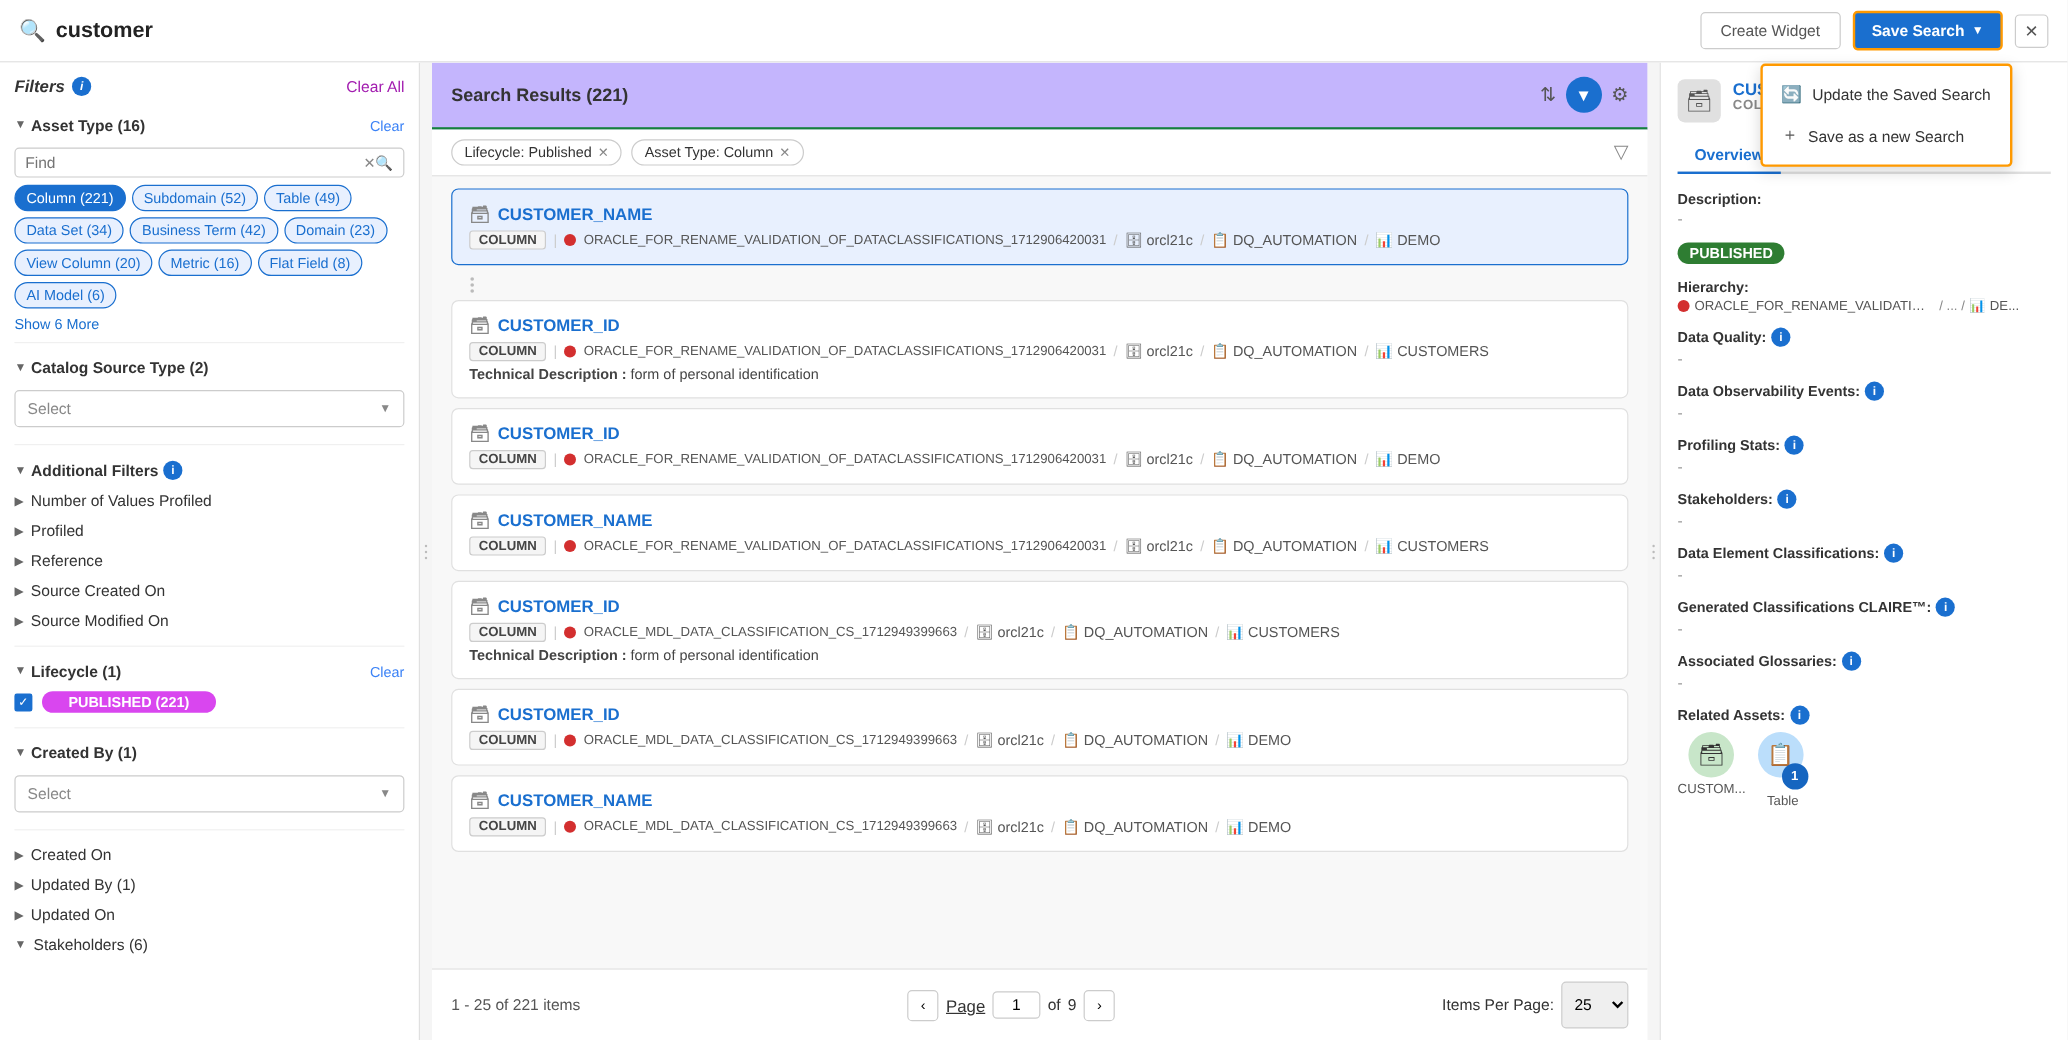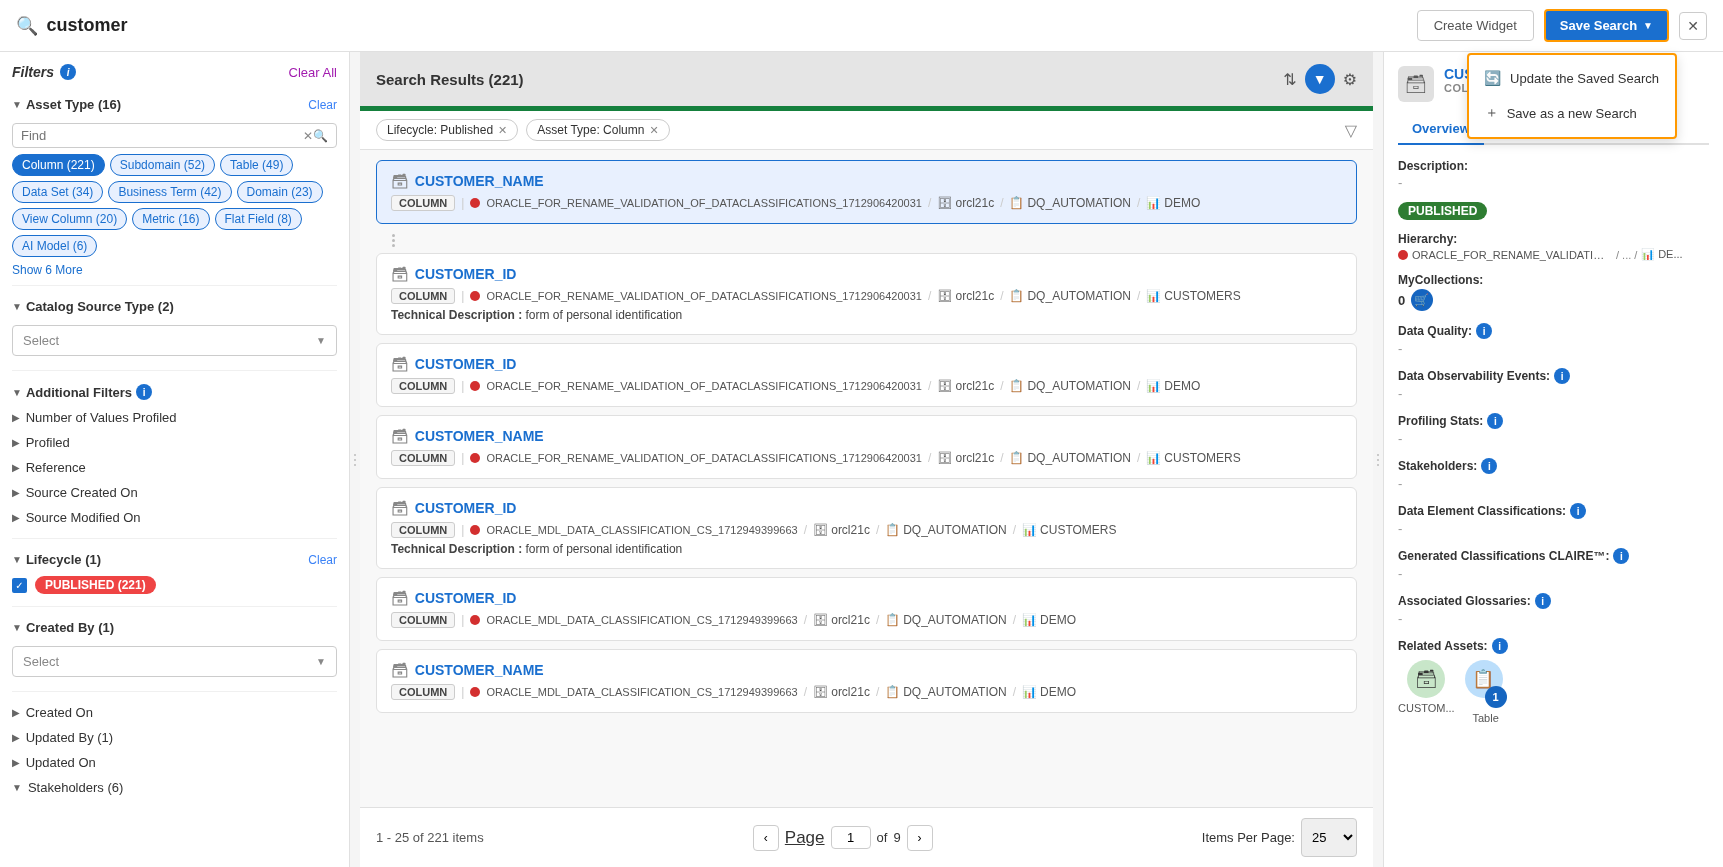--- a/index.html
+++ b/index.html
@@ -53,25 +53,25 @@
     
     .filter-select { display: flex; align-items: center; justify-content: space-between; border: 1px solid #ccc; border-radius: 4px; padding: 7px 10px; margin: 6px 0; cursor: pointer; background: #fff; color: #888; font-size: 13px; }
     .filter-select .chevron { font-size: 10px; }
 
     
     .filter-expand-item { display: flex; align-items: center; gap: 6px; padding: 5px 0; cursor: pointer; font-size: 13px; color: #333; }
     .expand-arrow { font-size: 10px; color: #666; }
 
     
     .lifecycle-checkbox { display: flex; align-items: center; gap: 8px; padding: 4px 0; }
-    .published-badge { background: #ef4444; color: #fff; padding: 2px 10px; border-radius: 12px; font-size: 12px; font-weight: 600; }
+    .published-badge { background: #d946ef; color: #fff; padding: 2px 22px; border-radius: 12px; font-size: 12px; font-weight: 600; }
 
     
     .results-panel { flex: 1; background: #f8f8f8; display: flex; flex-direction: column; overflow: hidden; min-width: 0; }
-    .results-header { display: flex; align-items: center; justify-content: space-between; padding: 12px 16px; background: #e5e5e5; border-bottom: 5px solid #15803d; }
+    .results-header { display: flex; align-items: center; justify-content: space-between; padding: 12px 16px; background: #c4b5fd; border-bottom: 2px solid #15803d; }
     .results-title { font-size: 15px; font-weight: 700; }
     .results-actions { display: flex; align-items: center; gap: 8px; }
     .sort-icon { font-size: 16px; cursor: pointer; color: #555; }
     .filter-icon-btn { width: 30px; height: 30px; border-radius: 50%; background: #1a6fcf; color: #fff; display: flex; align-items: center; justify-content: center; cursor: pointer; font-size: 14px; }
     .settings-icon-btn { font-size: 16px; cursor: pointer; color: #555; }
 
     
     .active-filters { display: flex; align-items: center; gap: 8px; padding: 8px 16px; background: #fff; border-bottom: 1px solid #e0e0e0; }
     .active-filter-tag { display: flex; align-items: center; gap: 5px; padding: 3px 10px; border: 1px solid #ccc; border-radius: 16px; font-size: 12px; background: #fff; }
     .active-filter-tag .x { cursor: pointer; color: #888; font-size: 11px; }
@@ -488,21 +488,21 @@
             <span class="meta-item"><span class="meta-icon">📊</span> DEMO</span>
           </div>
         </div>
 
       </div>
 
       <div class="pagination">
         <span class="pagination-info">1 - 25 of 221 items</span>
         <div class="pagination-controls">
           <button class="page-btn">‹</button>
-          <span style="font-size:17px;text-decoration:underline;">Page</span>
+          <span style="font-size:14px;text-decoration:underline;">Page</span>
           <input class="page-input" type="text" value="1" style="">
           <span style="font-size:13px;">of</span>
           <span style="font-size:13px;">9</span>
           <button class="page-btn">›</button>
         </div>
         <div class="items-per-page">
           <span>Items Per Page:</span>
           <select class="per-page-select">
             <option>25</option>
             <option>50</option>
@@ -546,27 +546,20 @@
       <div class="detail-field">
         <div class="detail-label">Hierarchy:</div>
         <div class="hierarchy-item">
           <span class="error-dot hierarchy-error"></span>
           <span style="font-size:11px; color:#555; overflow:hidden; text-overflow:ellipsis; white-space:nowrap; max-width:200px;">ORACLE_FOR_RENAME_VALIDATION_OF_DATACLASSIFICA...</span>
           <span style="font-size:11px; color:#888;">/ ... /</span>
           <span style="font-size:11px; color:#555;">📊 DE...</span>
         </div>
       </div>
 
-      <div class="detail-field">
-        <div class="detail-label">MyCollections:</div>
-        <div class="collections-row">
-          <span class="collections-count">0</span>
-          <span class="collections-cart-icon">🛒</span>
-        </div>
-      </div>
 
       <div class="detail-field">
         <div class="detail-label">
           Data Quality:
           <span class="info-icon">i</span>
         </div>
         <div class="detail-value detail-dash">-</div>
       </div>
 
       <div class="detail-field">

